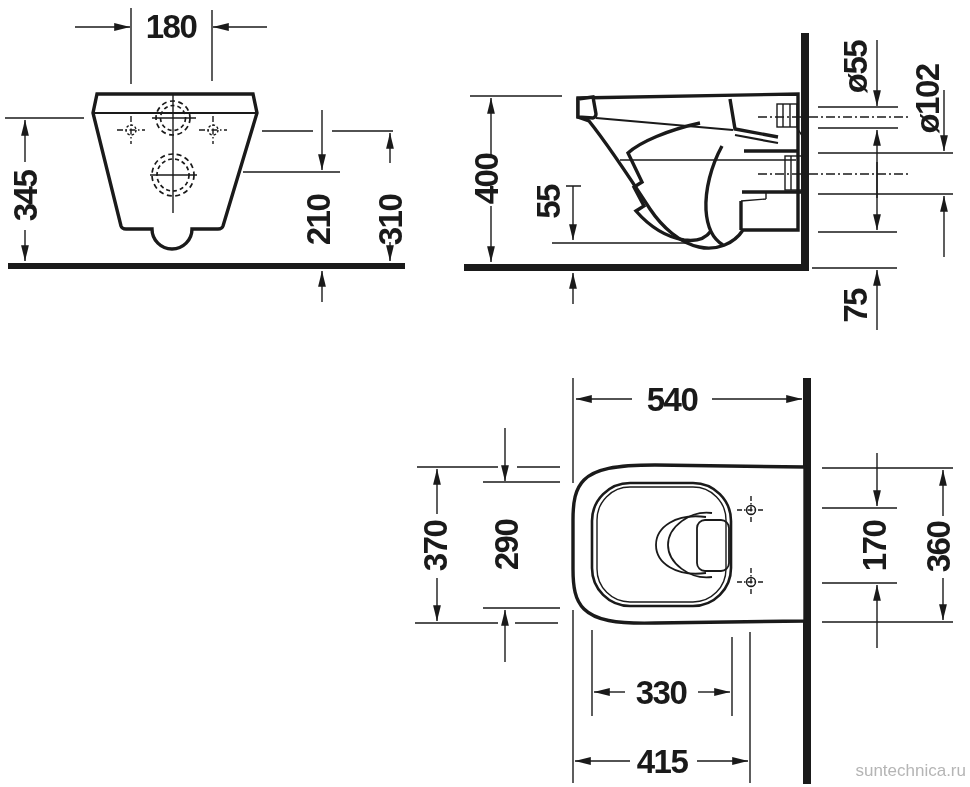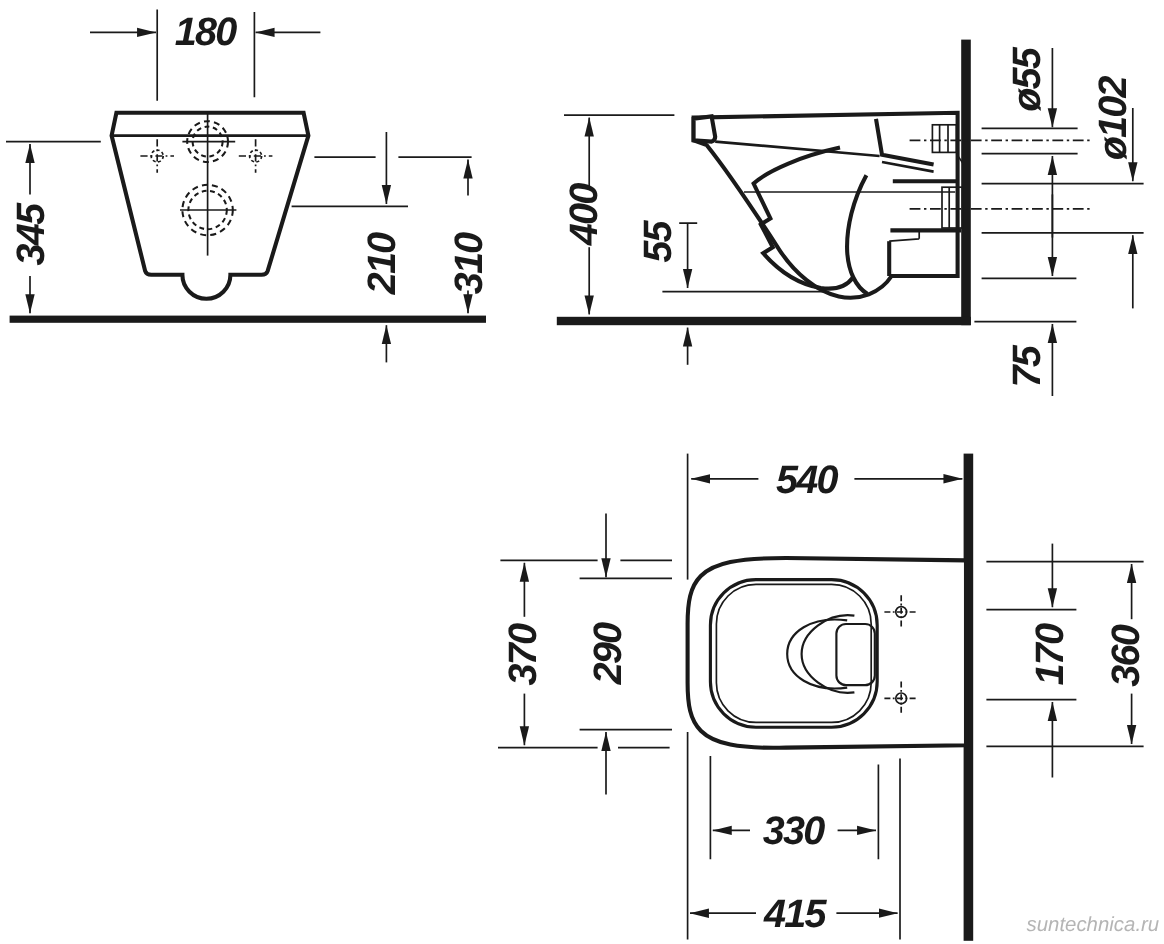--- a/index.html
+++ b/index.html
@@ -1,17 +1,17 @@
 <!DOCTYPE html>
 <html><head>
 <meta charset="utf-8">
 <style>
   html,body{margin:0;padding:0;background:#ffffff;}
   #stage{position:relative;width:970px;height:787px;background:#ffffff;overflow:hidden;
-         font-family:"Liberation Sans",sans-serif;font-style:italic;}
+         font-family:"Liberation Sans",sans-serif;}
   svg{display:block;}
   .ln{stroke:#1a1a1a;fill:none;}
   .thick{stroke-width:3.4;}
   .med{stroke-width:2.2;}
   .thin{stroke-width:1.4;}
   .dimln{stroke-width:1.4;}
   .whitefill{fill:#ffffff;}
   .dashc{stroke:#1a1a1a;fill:none;stroke-width:1.7;}
   text.dim{font-family:"Liberation Sans",sans-serif;font-weight:bold;font-size:33px;
            letter-spacing:-1.5px;fill:#1a1a1a;}

